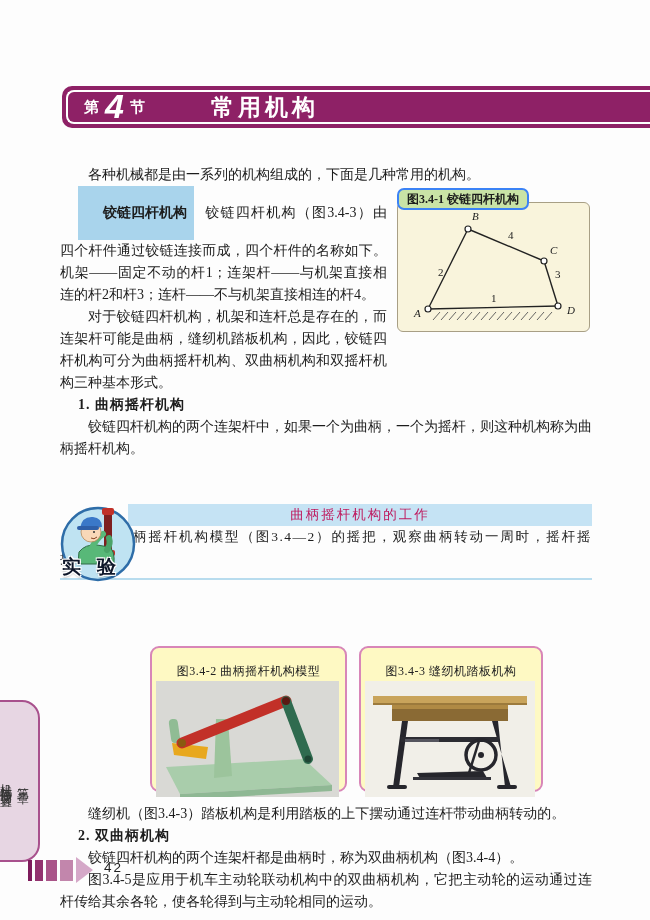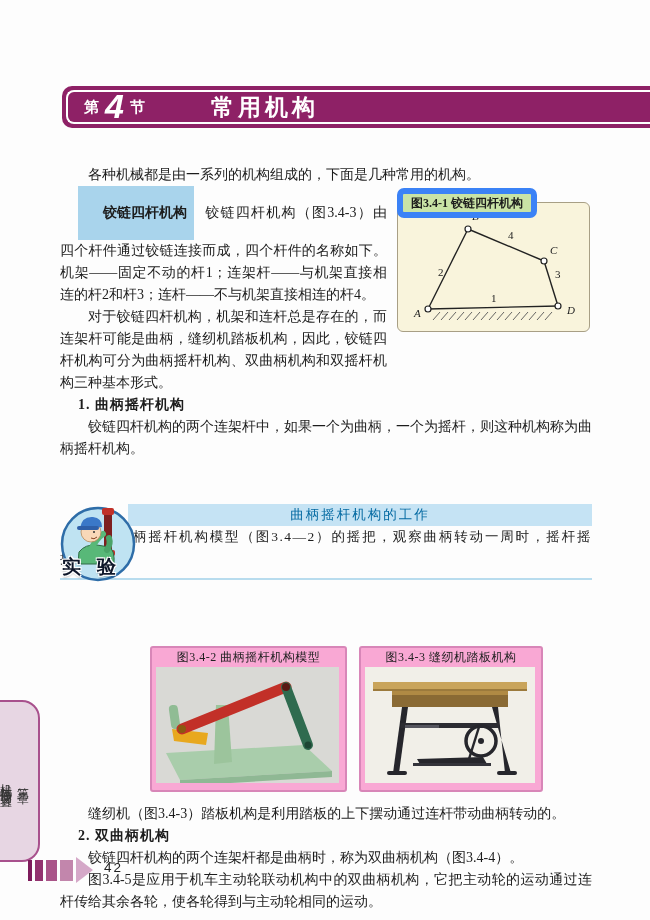--- a/index.html
+++ b/index.html
@@ -30,44 +30,44 @@
   .indent { text-indent:2em; }
 
   .term-label { display:inline-block; background:#A9D4EC; padding:16px 7px;
     margin-right:10px; font-weight:bold; }
   .p-term { text-indent:18px; }
 
   
   .fig1-wrap { float:right; width:195px; height:148px; margin:2px 0 24px 10px;
     position:relative; }
   .fig1-caption { position:absolute; left:0; top:0; z-index:2;
-    background:#C9E3A6; border:6px solid #3b82f6; border-radius:7px;
+    background:#C9E3A6; border:2px solid #3b82f6; border-radius:7px;
     font-size:12px; font-weight:bold; padding:1px 8px; line-height:16px; white-space:nowrap; }
   .fig1-panel { position:absolute; left:0; top:14px; width:193px; height:130px;
     background:#F9F4DC; border:1px solid #A89F85; border-radius:6px; }
 
   .sub-heading { font-weight:bold; font-size:14px; margin:13px 0 3px 0; text-indent:18px;
     letter-spacing:1px; }
 
   
   .exp { position:relative; margin-top:8px; height:118px; }
   .exp-icon { position:absolute; left:-3px; top:0; width:82px; height:82px; }
   .exp-badge { position:absolute; left:2px; top:52px; width:86px;
     font-size:19px; font-weight:bold; color:#0f172a; letter-spacing:16px;
     font-family:"Liberation Sans",sans-serif;
     text-shadow:-1px -1px 0 #fff, 1px -1px 0 #fff, -1px 1px 0 #fff, 1px 1px 0 #fff, 0 2px 2px rgba(0,0,0,.25); }
   .exp-bar { margin-left:68px; margin-top:44px; height:22px; background:#C5E3F4;
     display:flex; align-items:center; justify-content:center;
-    font-size:13.5px; color:#0369a1; letter-spacing:2px; }
+    font-size:13.5px; color:#be185d; letter-spacing:2px; }
   .exp-text { margin-top:17px; letter-spacing:1.5px; font-size:13.5px; }
   .exp-underline { margin-top:8px; height:2px; background:#B8DCEE; }
 
   
   .fig-row { display:flex; margin-top:24px; margin-left:90px; gap:12px; }
-  .photo-fig { border:2px solid #D886B8; border-radius:3px; background:#f9a8d4; padding:0 4px 5px 4px; }
+  .photo-fig { border:2px solid #D886B8; border-radius:9px; background:#fef9c3; padding:14px 4px 5px 4px; }
   .photo-fig .cap { text-align:center; font-size:12px; line-height:19px; color:#222;
     letter-spacing:0.5px; white-space:nowrap; }
   .fig2 { width:197px; height:146px; }
   .fig3 { width:184px; height:146px; }
 
   .bottom-text { margin-top:11px; }
 
   
   .side-tab { position:absolute; left:-16px; top:700px; width:56px; height:162px;
     background:#E7D6E3; border:2.5px solid #A8518D; border-radius:18px;

